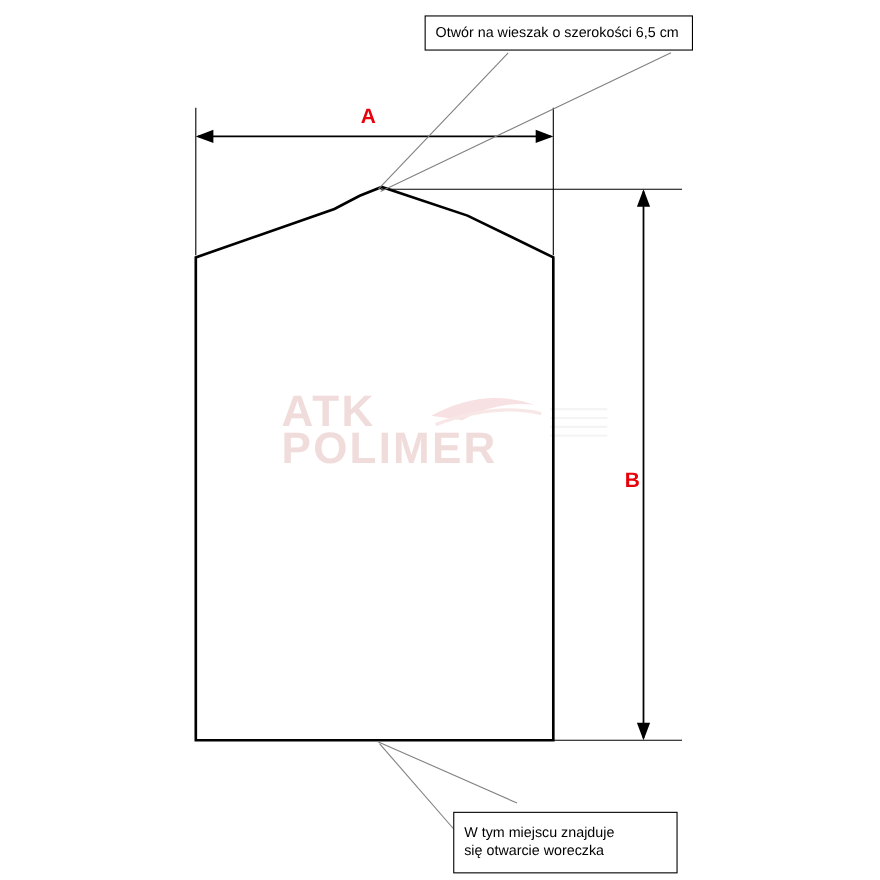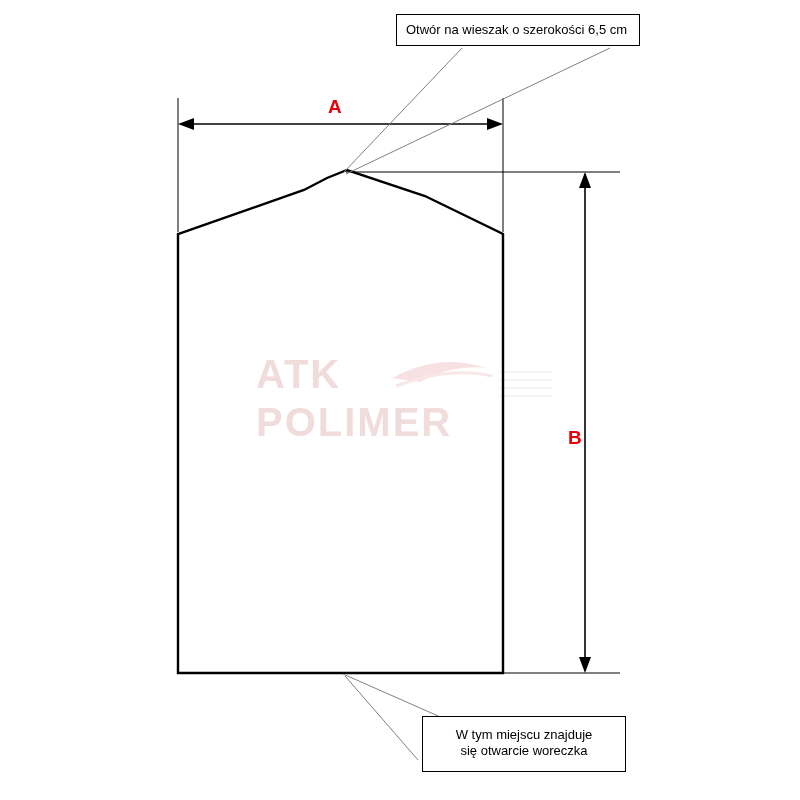--- a/index.html
+++ b/index.html
@@ -27,36 +27,34 @@
   .callout {
     position: absolute;
     background: #ffffff;
     border: 1px solid #000000;
     font-size: 13px;
     line-height: 16px;
     color: #000000;
     padding: 6px 9px;
     box-sizing: border-box;
     white-space: pre-line;
-    margin-left: 10px;
   }
   #callout-top {
     left: 386px;
     top: 14px;
     width: 244px;
     height: 32px;
     padding-top: 7px;
   }
   #callout-bottom {
     left: 412px;
-    top: 716px;
+    top: 738px;
     width: 204px;
     height: 56px;
     padding-top: 10px;
-    text-align: center;
   }
   .dim-label {
     position: absolute;
     color: #e8000b;
     font-size: 19px;
     font-weight: bold;
   }
   #label-a {
     left: 328px;
     top: 96px;
@@ -81,21 +79,21 @@
     letter-spacing: 2px;
     text-align: right;
   }
   #wm-line1 {
     left: 8px;
     top: 0px;
     font-size: 40px;
   }
   #wm-line2 {
     left: 8px;
-    top: 48px;
+    top: 34px;
     font-size: 40px;
   }
 </style>
 </head>
 <body>
 
 <div id="stage">
 
   <svg class="diagram" viewBox="0 0 800 800">
 

